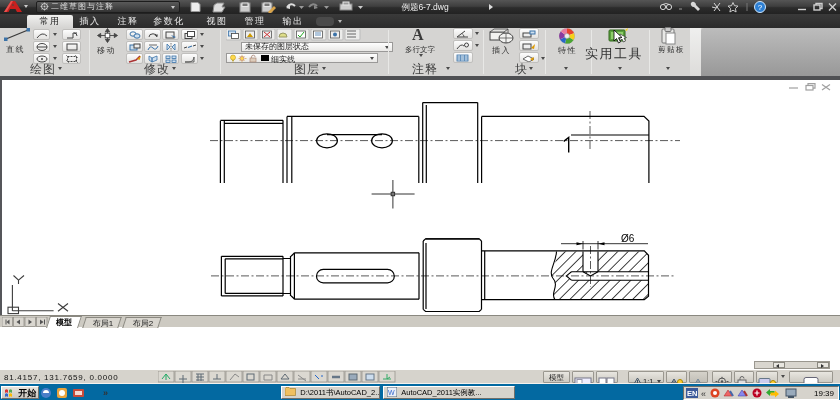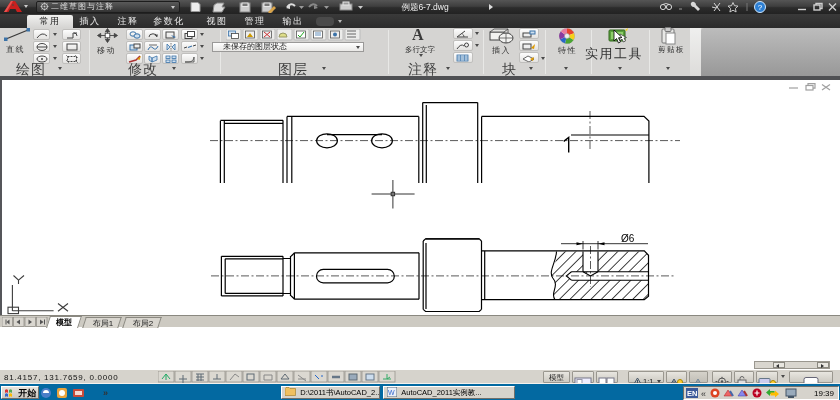--- a/index.html
+++ b/index.html
@@ -5,21 +5,21 @@
 font-family:"Liberation Sans",sans-serif}
 #app{position:relative;width:840px;height:400px}
 .ab{position:absolute}
 
 #tbar{left:0;top:0;width:840px;height:14px;background:linear-gradient(#555 0%,#3e3e3e 45%,#2c2c2c 55%,#222 100%)}
 #tabrow{left:0;top:14px;width:840px;height:14px;background:linear-gradient(#3a3a3a,#2b2b2b)}
 .tab{position:absolute;top:1px;height:13px;line-height:13px;color:#e8e8e8;font-size:9px;letter-spacing:1.5px;text-align:center}
 #ribbon{left:0;top:28px;width:840px;height:48px;background:#d5d4d2}
 #ribright{left:701px;top:28px;width:139px;height:48px;background:linear-gradient(#bcbcbc,#989898);border-radius:3px 0 0 0}
 #ribbot{left:0;top:76px;width:840px;height:4px;background:#4f5053}
-.plabel{position:absolute;top:62px;height:14px;font-size:14px;letter-spacing:1px;color:#3f3f3f;text-align:left;line-height:14px}
+.plabel{position:absolute;top:62px;height:14px;font-size:12px;letter-spacing:1px;color:#3f3f3f;text-align:right;line-height:14px}
 .psep{position:absolute;top:30px;width:1px;height:44px;background:#b0afad;border-right:1px solid #e8e8e6}
 .btn{position:absolute;border:1px solid #c0bfbd;border-radius:2px;background:linear-gradient(#fdfdfd,#e3e2e0)}
 .dd{position:absolute;background:linear-gradient(#fefefe,#e9e8e6);border:1px solid #9a9998;font-size:8px;color:#222;line-height:9px}
 .dar{position:absolute;width:0;height:0;border-left:2.5px solid transparent;border-right:2.5px solid transparent;border-top:3px solid #4a4a4a}
 
 #canvas{left:0;top:80px;width:840px;height:235px;background:#fff;border-left:2px solid #55565a}
 
 #ltabs{left:0;top:315px;width:840px;height:12px;background:#cdcac2;border-top:1px solid #8a8880}
 
 #cmd{left:0;top:327px;width:840px;height:42px;background:#fff;border-top:1px solid #7f7d78;border-left:2px solid #8a8880;font-size:8px;color:#111;letter-spacing:1.9px;padding-top:2.5px}
@@ -248,21 +248,29 @@
   <rect x="85" y="0" width="15" height="11" rx="1" fill="#ececea" stroke="#bbb"></rect>
         <rect x="87.5" y="2" width="9" height="7" fill="#fff" stroke="#555" stroke-width=".8"></rect>
         <path d="M89 4 h6 M89 6 h6" stroke="#3a72a8" stroke-width=".8"></path>
   <rect x="102" y="0" width="15" height="11" rx="1" fill="#ececea" stroke="#bbb"></rect>
         <rect x="104.5" y="2" width="9" height="7" fill="#eee" stroke="#555" stroke-width=".8"></rect>
         <circle cx="109" cy="5.5" r="2" fill="#3a72a8"></circle>
   <rect x="119" y="0" width="15" height="11" rx="1" fill="#ececea" stroke="#bbb"></rect>
         <path d="M121 2 h9 M121 5 h9 M121 8 h9" stroke="#666" stroke-width="1"></path>
  </g>
 </svg>
-<div class="dd" style="left:212px;top:42px;width:152px;height:9.5px;padding-left:10px;line-height:8.5px">未保存的图层状态<span class="dar" style="right:3px;top:3px"></span></div>
+<div class="dd" style="left:241px;top:42px;width:152px;height:9.5px;padding-left:3px;line-height:8.5px">未保存的图层状态<span class="dar" style="right:3px;top:3px"></span></div>
+<div class="dd" style="left:226px;top:52.5px;width:152px;height:10px;line-height:9px"><svg width="30" height="9" style="vertical-align:-1.5px;margin-left:2px">
+        <circle cx="4" cy="3.5" r="2.5" fill="#ffd94a" stroke="#b99a1e" stroke-width=".6"></circle>
+        <path d="M3 6.5 h2 M3.3 8 h1.4" stroke="#b99a1e" stroke-width=".8"></path>
+        <circle cx="13" cy="4.5" r="2" fill="#ffd94a" stroke="#c98"></circle>
+        <path d="M13 .8 v1.5 M13 6.8 v1.5 M9.5 4.5 h1.5 M16 4.5 h1.5 M10.5 2 l1 1 M14.5 6 l1 1 M15.5 2 l-1 1 M11.5 6 l-1 1" stroke="#d9a44a" stroke-width=".7"></path>
+        <rect x="21" y="4" width="6" height="4" fill="#dcb" stroke="#a87" stroke-width=".7"></rect>
+        <path d="M22.5 4 v-1 a1.8 1.8 0 0 1 3.6 0" fill="none" stroke="#a87" stroke-width=".8"></path>
+      </svg><span style="display:inline-block;width:8px;height:6px;background:#000;margin:0 2px"></span>细实线<span class="dar" style="right:3px;top:3.5px"></span></div>
 <div class="plabel" style="left:278px;width:42px">图层</div>
     <div class="dar" style="left:322px;top:67px"></div>
 <div class="psep" style="left:388px"></div>
 
 <div class="ab" style="left:412px;top:26px;font-size:16px;font-weight:bold;color:#3a3a3a;font-family:'Liberation Serif',serif">A</div>
 <div class="ab" style="left:405px;top:45px;font-size:7.5px;color:#333">多行文字</div>
 <div class="dar" style="left:419px;top:54px"></div>
 <div class="btn" style="left:453px;top:28px;width:20px;height:11px"></div>
     <svg class="ab" style="left:456px;top:30px" width="14" height="8">
       <path d="M1 7 h11 M1 7 l8 -6" stroke="#444" fill="none"></path>

